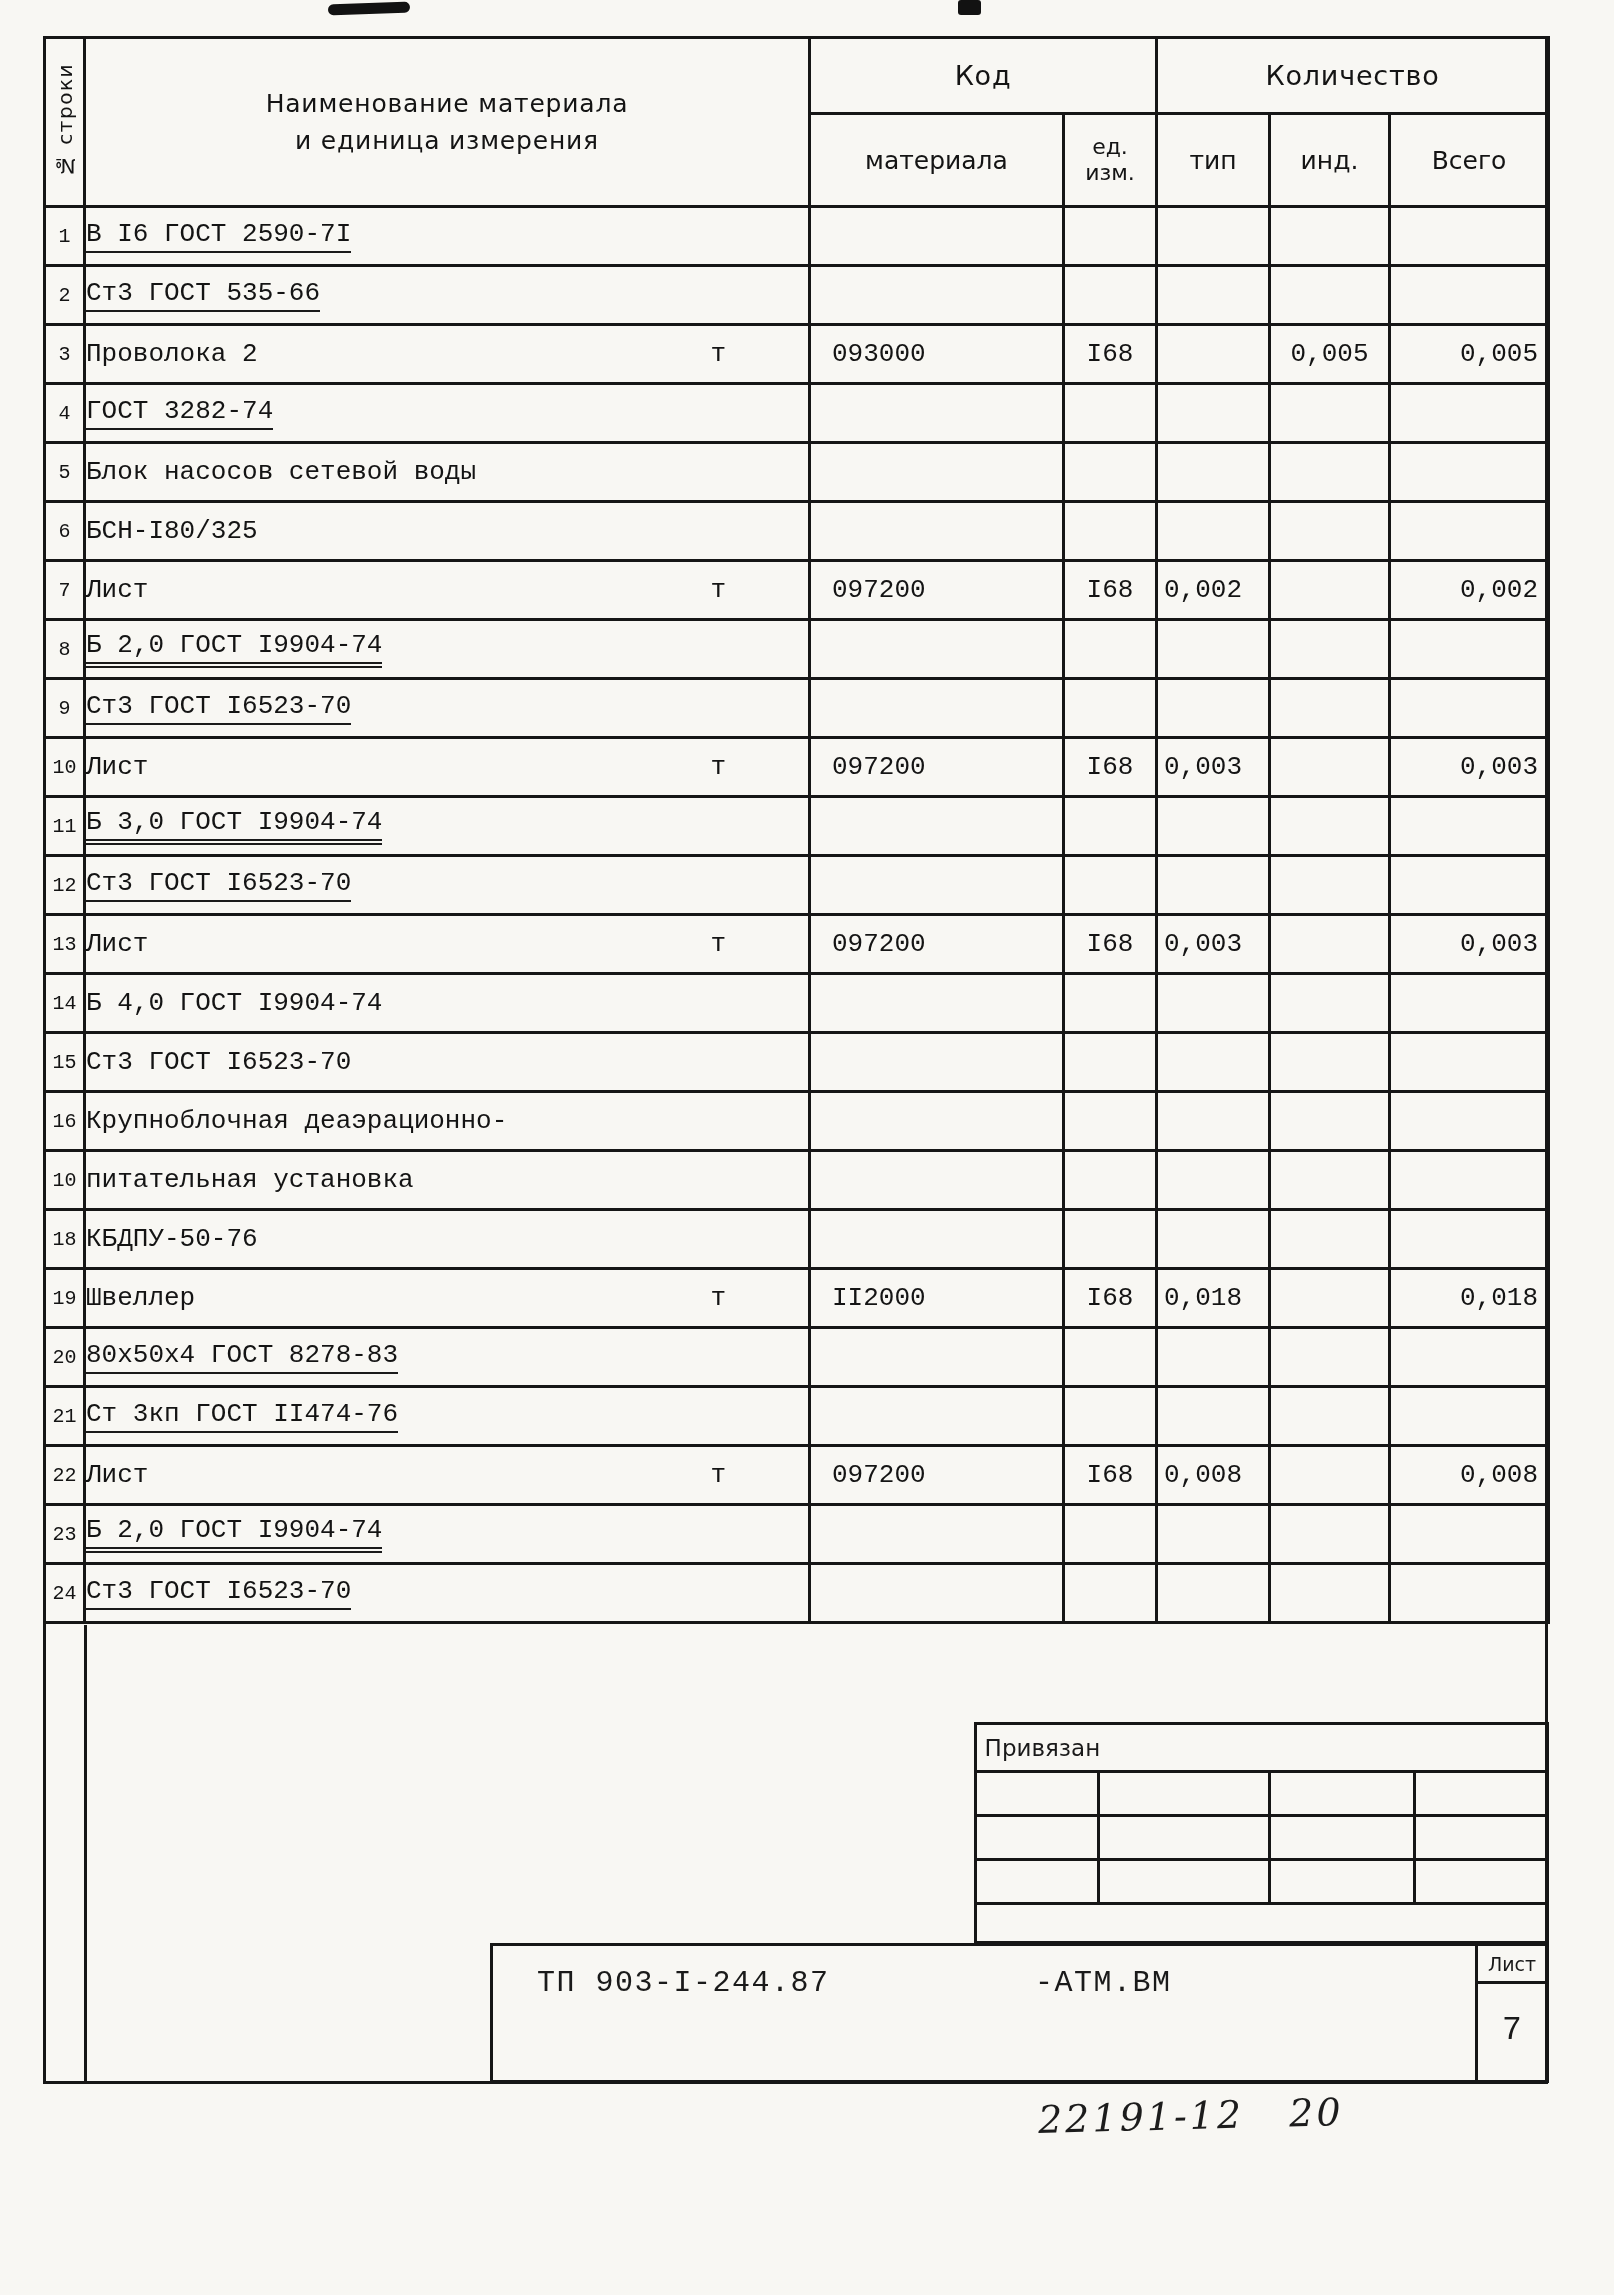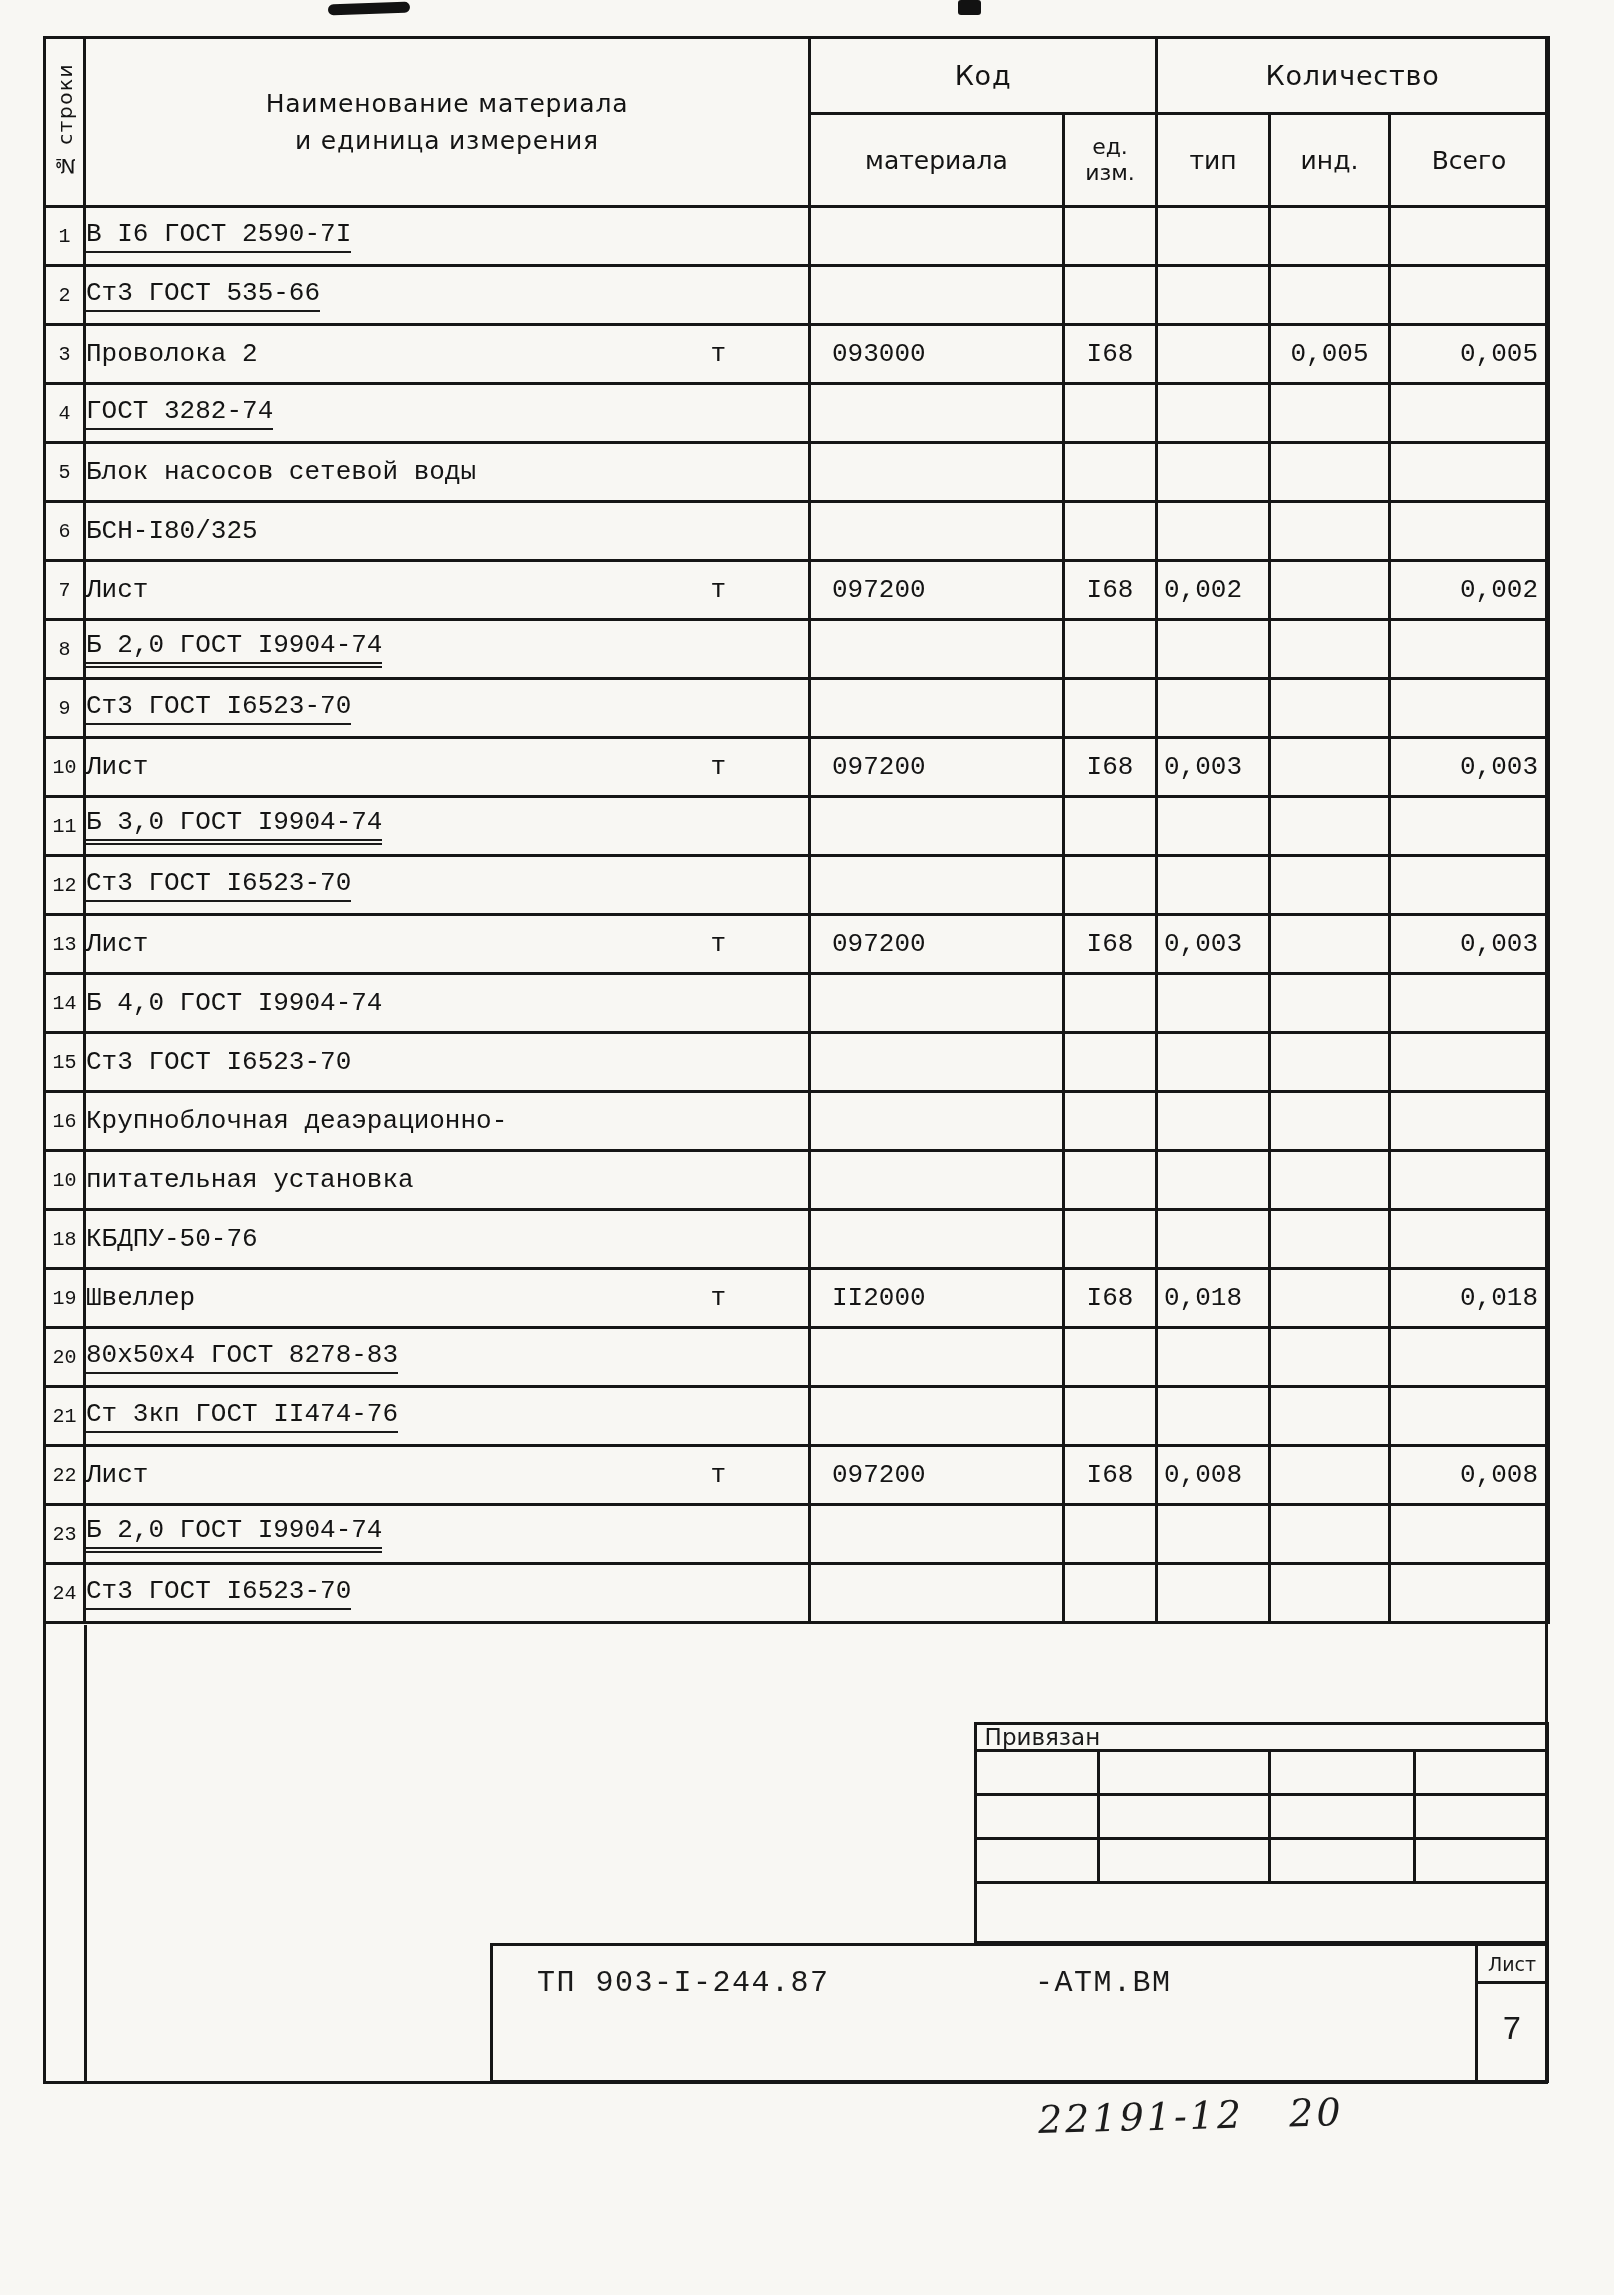--- a/index.html
+++ b/index.html
@@ -67,21 +67,21 @@
   .ul-single { border-bottom: 2.3px solid #1a1a1a; padding-bottom: 3px; }
   .ul-double { border-bottom: 6.8px double #1a1a1a; padding-bottom: 2.3px; }
 
   
   .pv-box {
     position: absolute; left: 974px; top: 1722px;
     width: 575px; height: 222px;
     border: 3px solid #161616; background: transparent;
   }
   .pv-label {
-    height: 27px; border-bottom: 3px solid #161616;
+    height: 48px; border-bottom: 3px solid #161616;
     display: flex; align-items: center; padding-left: 7.6px;
     font-size: 23px;
   }
   .pv-grid { position: relative; height: 132px; }
   .pv-grid .pv-row { height: 44px; border-bottom: 3px solid #161616; }
   .pv-grid .pv-v { position: absolute; top: 0; width: 3px; height: 132px; background: #161616; }
   .pv-v.v1 { left: 120px; } .pv-v.v2 { left: 291px; } .pv-v.v3 { left: 436px; }
   .pv-inv { height: 38px; display: flex; align-items: center; padding-left: 7.6px; font-size: 22px; }
 
   .stamp {

